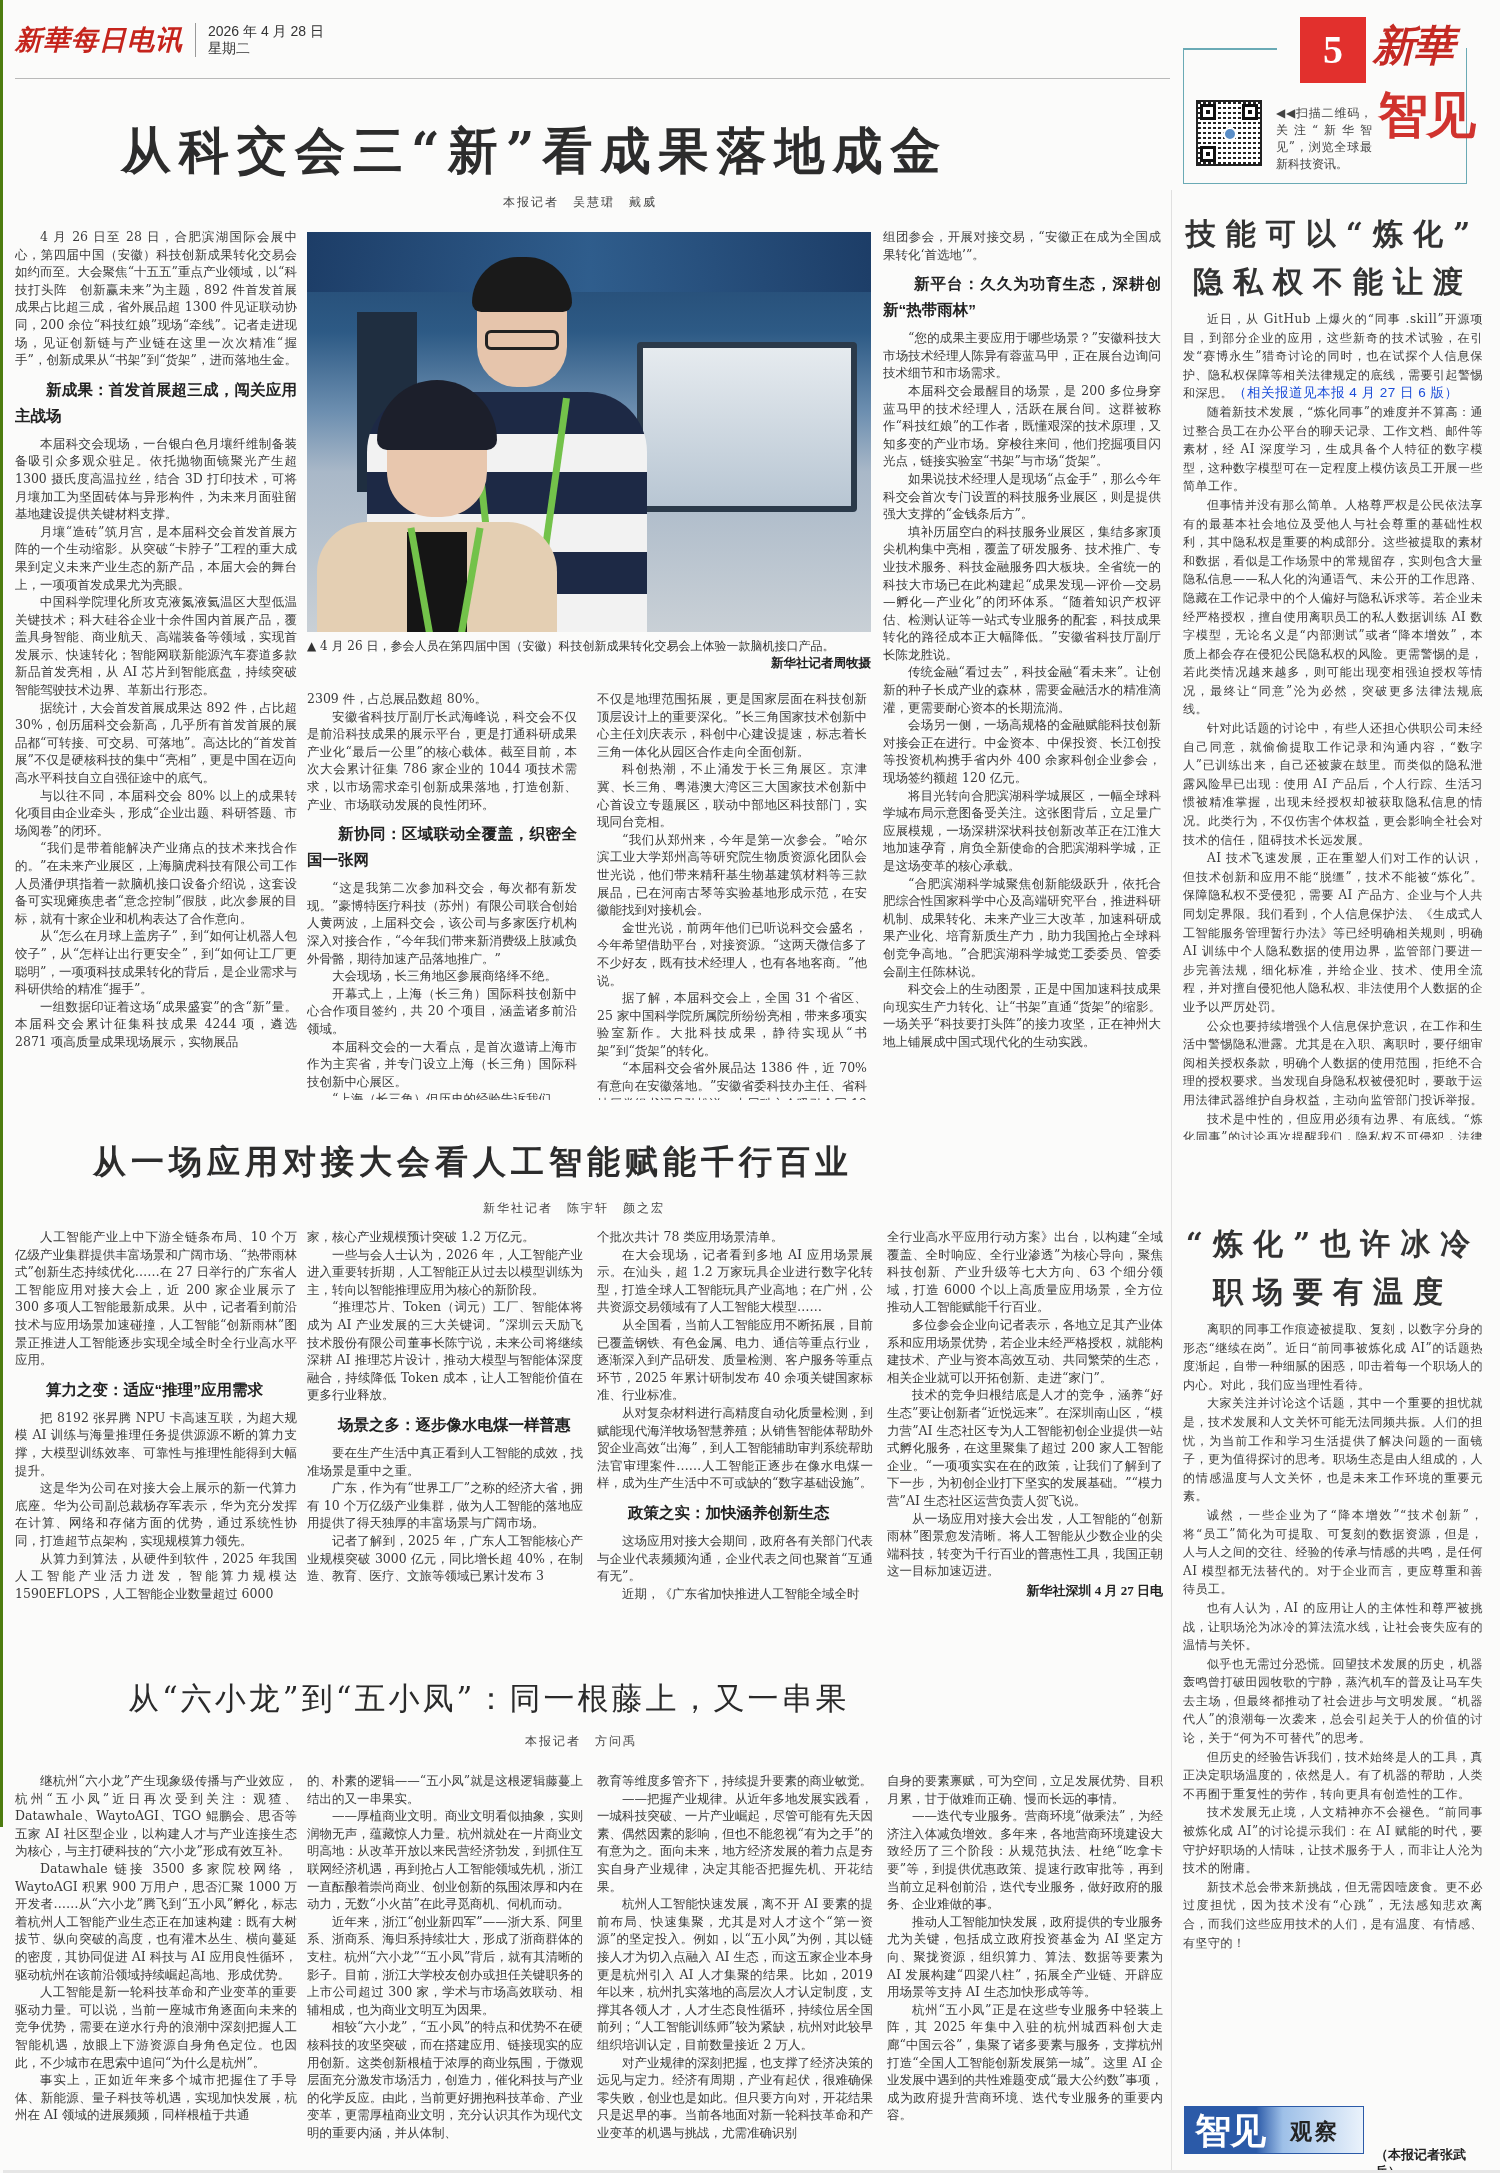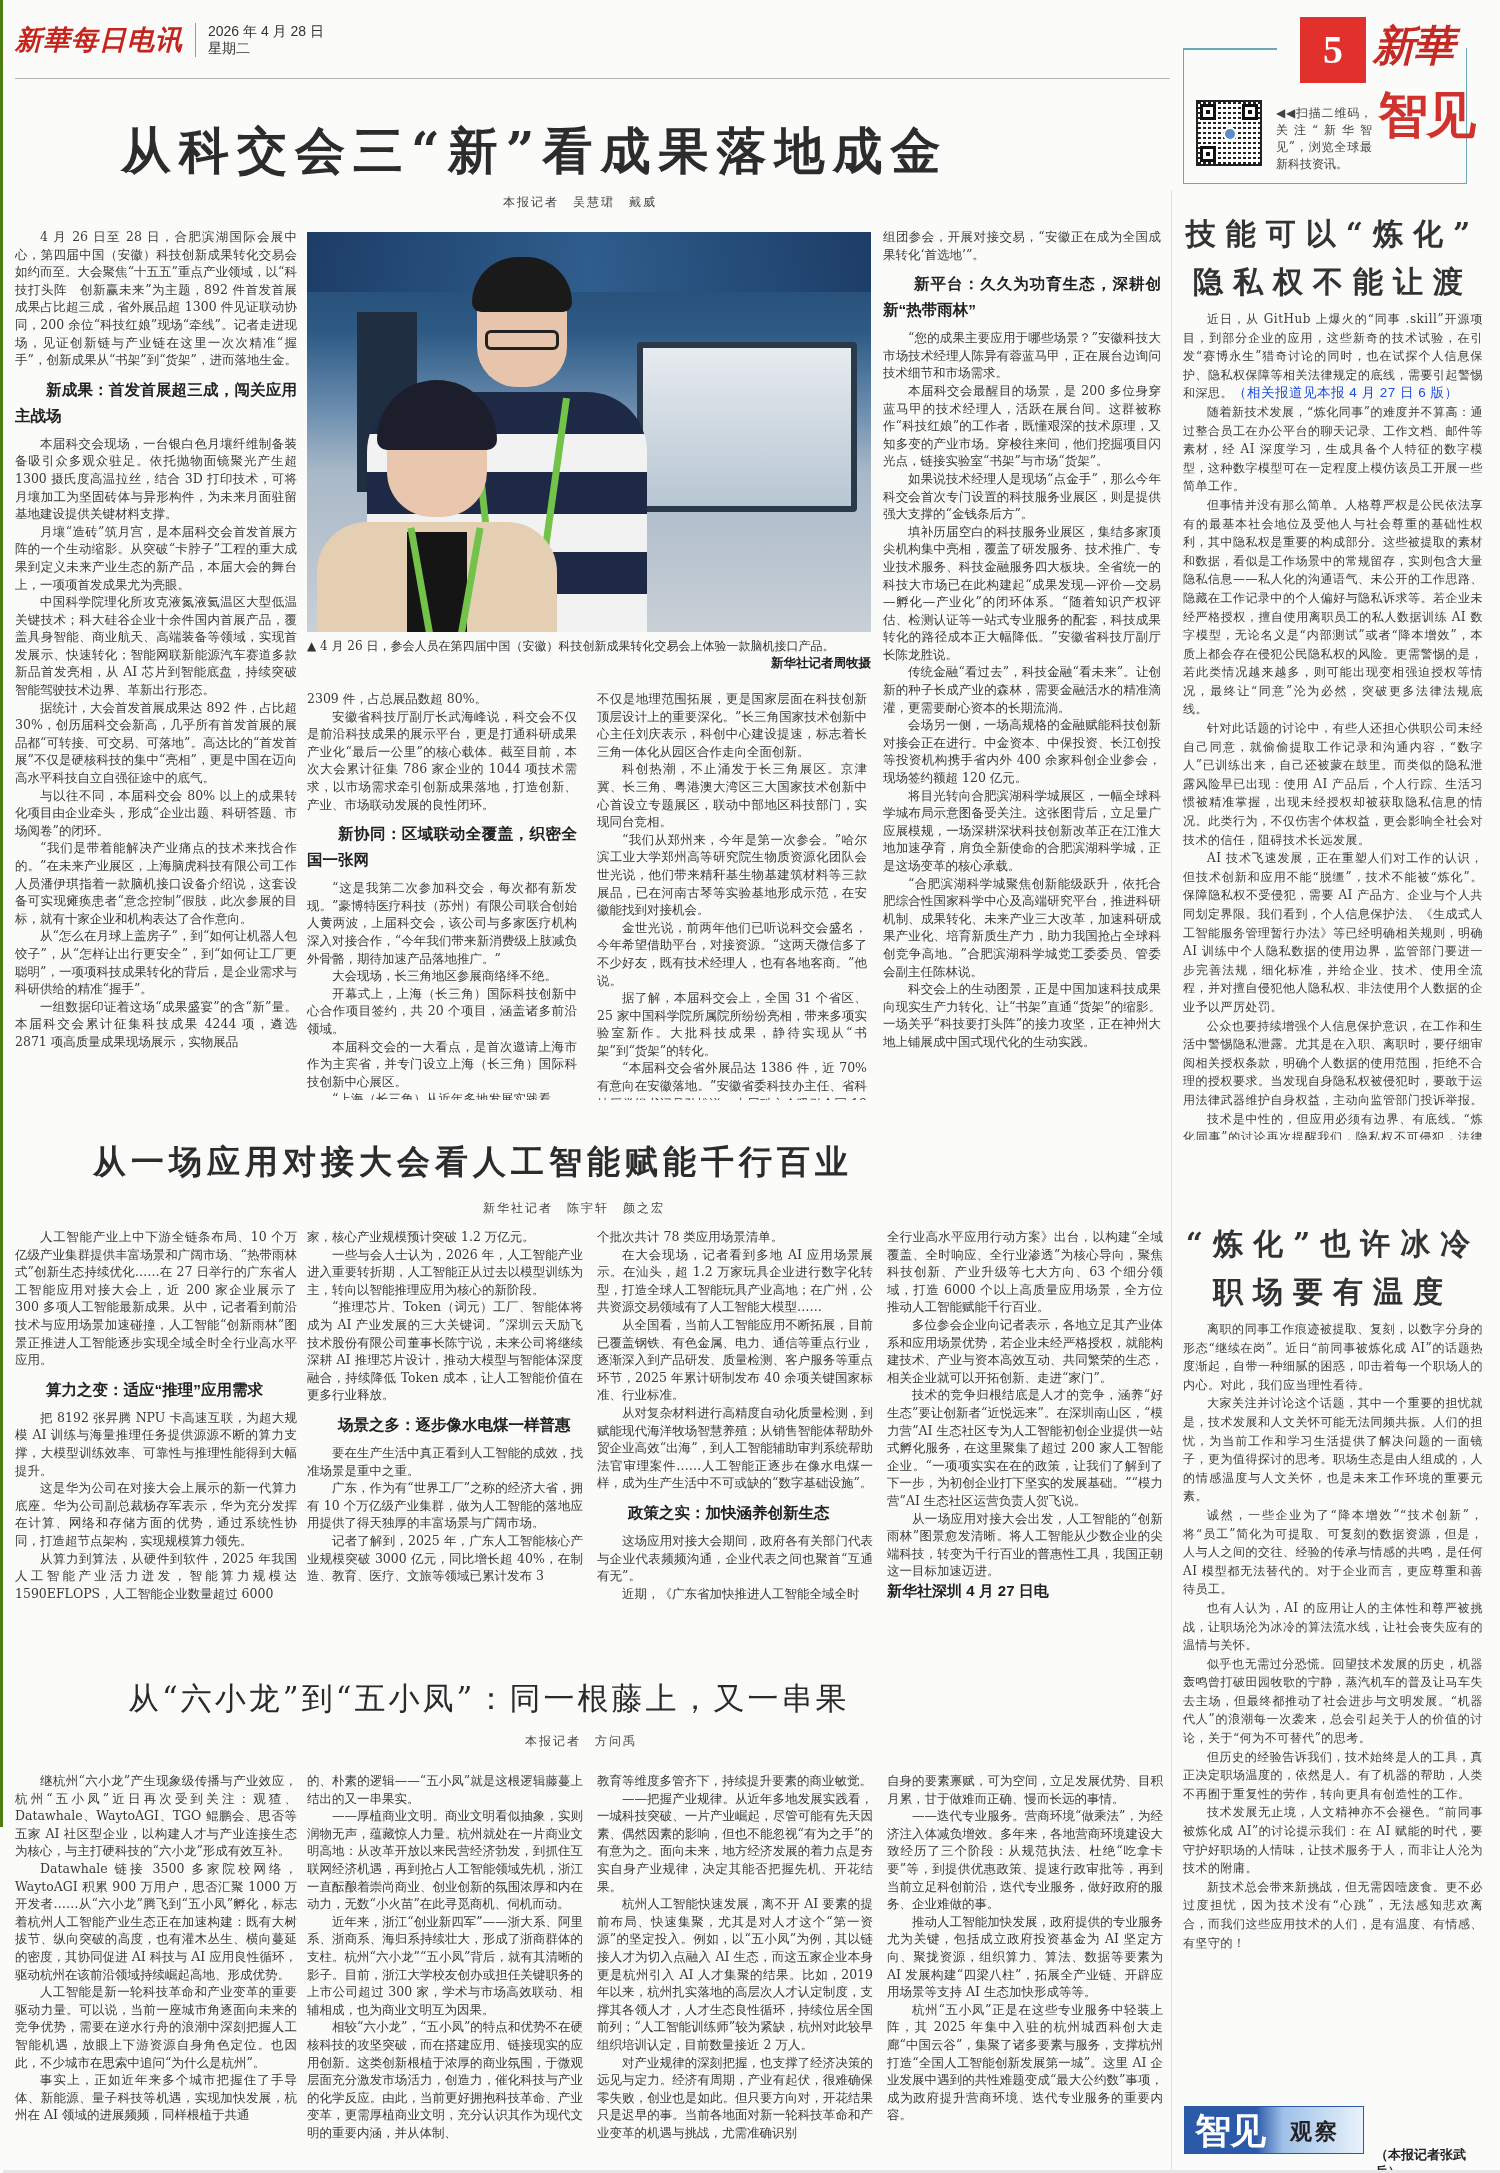--- a/index.html
+++ b/index.html
@@ -32,21 +32,21 @@
 
   
   .headline { position: absolute; font-family: "DejaVu Serif", serif; font-weight: bold; color: #2c2c2c; white-space: nowrap; }
   .h1 { left: 118px; top: 118px; font-size: 50px; letter-spacing: 8px; }
   .byline { position: absolute; font-size: 12px; color: #444; letter-spacing: 2px; }
 
   
   .col { position: absolute; font-size: 12.5px; line-height: 17.6px; color: #3a3a3a; text-align: justify; }
   .col p { text-indent: 2em; }
   .col h3 { font-family: "Liberation Sans", sans-serif; font-weight: bold; font-size: 15.5px; line-height: 26px; color: #222; text-indent: 2em; margin: 8px 0 6px; }
-  .col .credit { text-align: left; font-family: Liberation Sans, sans-serif; font-weight: bold; font-size: 15px; text-indent: 0; margin-top: 2px; color: #222; }
+  .col .credit { text-align: right; font-family: Liberation Serif, serif; font-weight: bold; font-size: 13px; text-indent: 0; margin-top: 2px; color: #222; }
 
   
   .photo { position: absolute; left: 304px; top: 232px; width: 564px; height: 400px; overflow: hidden;
     background: linear-gradient(180deg, #22456d 0%, #2d5a85 25%, #6d8fb0 45%, #a9b8c8 60%, #c9d0d6 100%); }
   .photo .bg1 { position: absolute; left: 0; top: 0; width: 100%; height: 60px; background: linear-gradient(90deg, #1c3c66, #305f8f, #1c3c66); opacity: .9; }
   .photo .monitor { position: absolute; left: 330px; top: 110px; width: 220px; height: 170px; background: linear-gradient(180deg, #e6ebef, #b8c6d3); border: 6px solid #2b3a4a; border-radius: 4px; }
   .photo .monitor2 { position: absolute; left: 50px; top: 80px; width: 60px; height: 180px; background: #1f2e40; }
   .photo .man-head { position: absolute; left: 170px; top: 35px; width: 90px; height: 120px; border-radius: 45px 45px 40px 40px; background: #e6c5ac; }
   .photo .man-hair { position: absolute; left: 165px; top: 25px; width: 100px; height: 55px; border-radius: 50px 50px 10px 10px; background: #1a1a1a; }
   .photo .glasses { position: absolute; left: 178px; top: 98px; width: 74px; height: 20px; border: 3px solid #222; border-radius: 6px; }
@@ -141,21 +141,21 @@
   </div>
 
   <div class="col" id="a1c2" style="left:304px;top:690px;width:270px;height:410px;overflow:hidden">
       <p style="text-indent: 0px;">2309 件，占总展品数超 80%。</p>
       <p>安徽省科技厅副厅长武海峰说，科交会不仅是前沿科技成果的展示平台，更是打通科研成果产业化“最后一公里”的核心载体。截至目前，本次大会累计征集 786 家企业的 1044 项技术需求，以市场需求牵引创新成果落地，打造创新、产业、市场联动发展的良性闭环。</p>
       <h3>新协同：区域联动全覆盖，织密全国一张网</h3>
       <p>“这是我第二次参加科交会，每次都有新发现。”豪博特医疗科技（苏州）有限公司联合创始人黄两波，上届科交会，该公司与多家医疗机构深入对接合作，“今年我们带来新消费级上肢减负外骨骼，期待加速产品落地推广。”</p>
       <p>大会现场，长三角地区参展商络绎不绝。</p>
       <p>开幕式上，上海（长三角）国际科技创新中心合作项目签约，共 20 个项目，涵盖诸多前沿领域。</p>
       <p>本届科交会的一大看点，是首次邀请上海市作为主宾省，并专门设立上海（长三角）国际科技创新中心展区。</p>
-      <p>“上海（长三角）从近年多地发展实践看，</p>
+      <p>“上海（长三角）但历史的经验告诉我们，</p>
     </div>
   <div class="col" id="a1c3" style="left:594px;top:690px;width:270px;height:410px;overflow:hidden">
       <p style="text-indent: 0px;">不仅是地理范围拓展，更是国家层面在科技创新顶层设计上的重要深化。”长三角国家技术创新中心主任刘庆表示，科创中心建设提速，标志着长三角一体化从园区合作走向全面创新。</p>
       <p>科创热潮，不止涌发于长三角展区。京津冀、长三角、粤港澳大湾区三大国家技术创新中心首设立专题展区，联动中部地区科技部门，实现同台竞相。</p>
       <p>“我们从郑州来，今年是第一次参会。”哈尔滨工业大学郑州高等研究院生物质资源化团队会世光说，他们带来精秆基生物基建筑材料等三款展品，已在河南古琴等实验基地形成示范，在安徽能找到对接机会。</p>
       <p>金世光说，前两年他们已听说科交会盛名，今年希望借助平台，对接资源。“这两天微信多了不少好友，既有技术经理人，也有各地客商。”他说。</p>
       <p>据了解，本届科交会上，全国 31 个省区、25 家中国科学院所属院所纷纷亮相，带来多项实验室新作。大批科技成果，静待实现从“书架”到“货架”的转化。</p>
       <p>“本届科交会省外展品达 1386 件，近 70% 有意向在安徽落地。”安徽省委科技办主任、省科技厅党组书记吴劲松说，本届科交会吸引全国 19 个省（自治区、直辖市）的科技主管部门</p>
     </div>
   <div class="col" id="a1c4" style="left:880px;top:228px;width:278px;height:872px;overflow:hidden">

